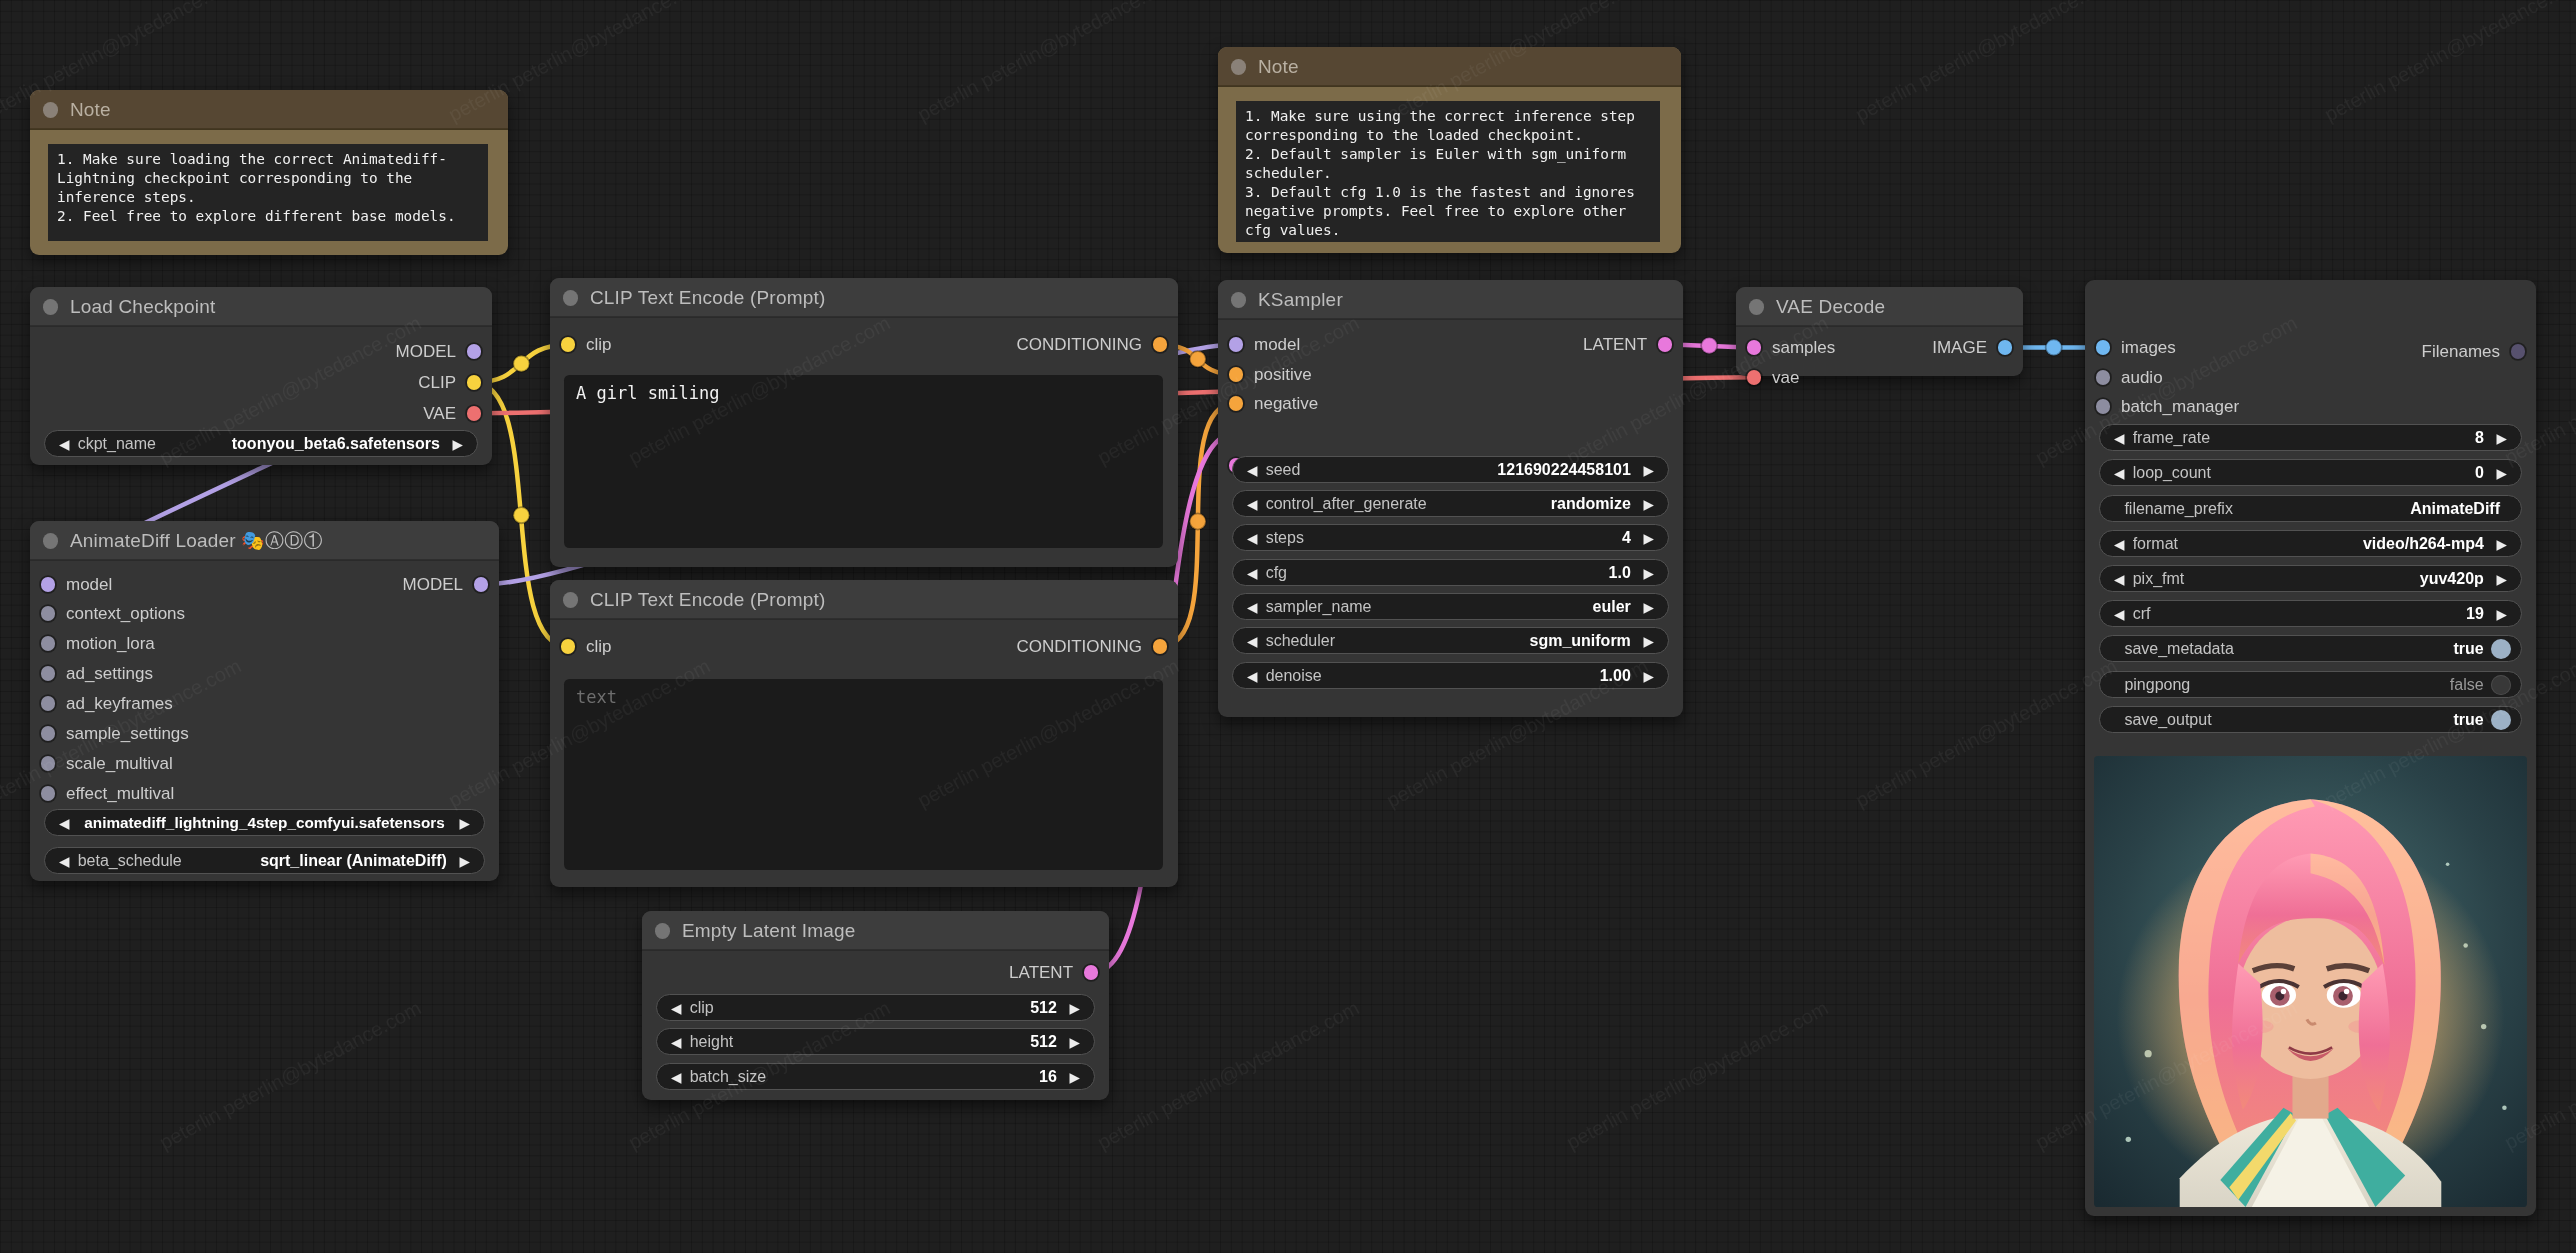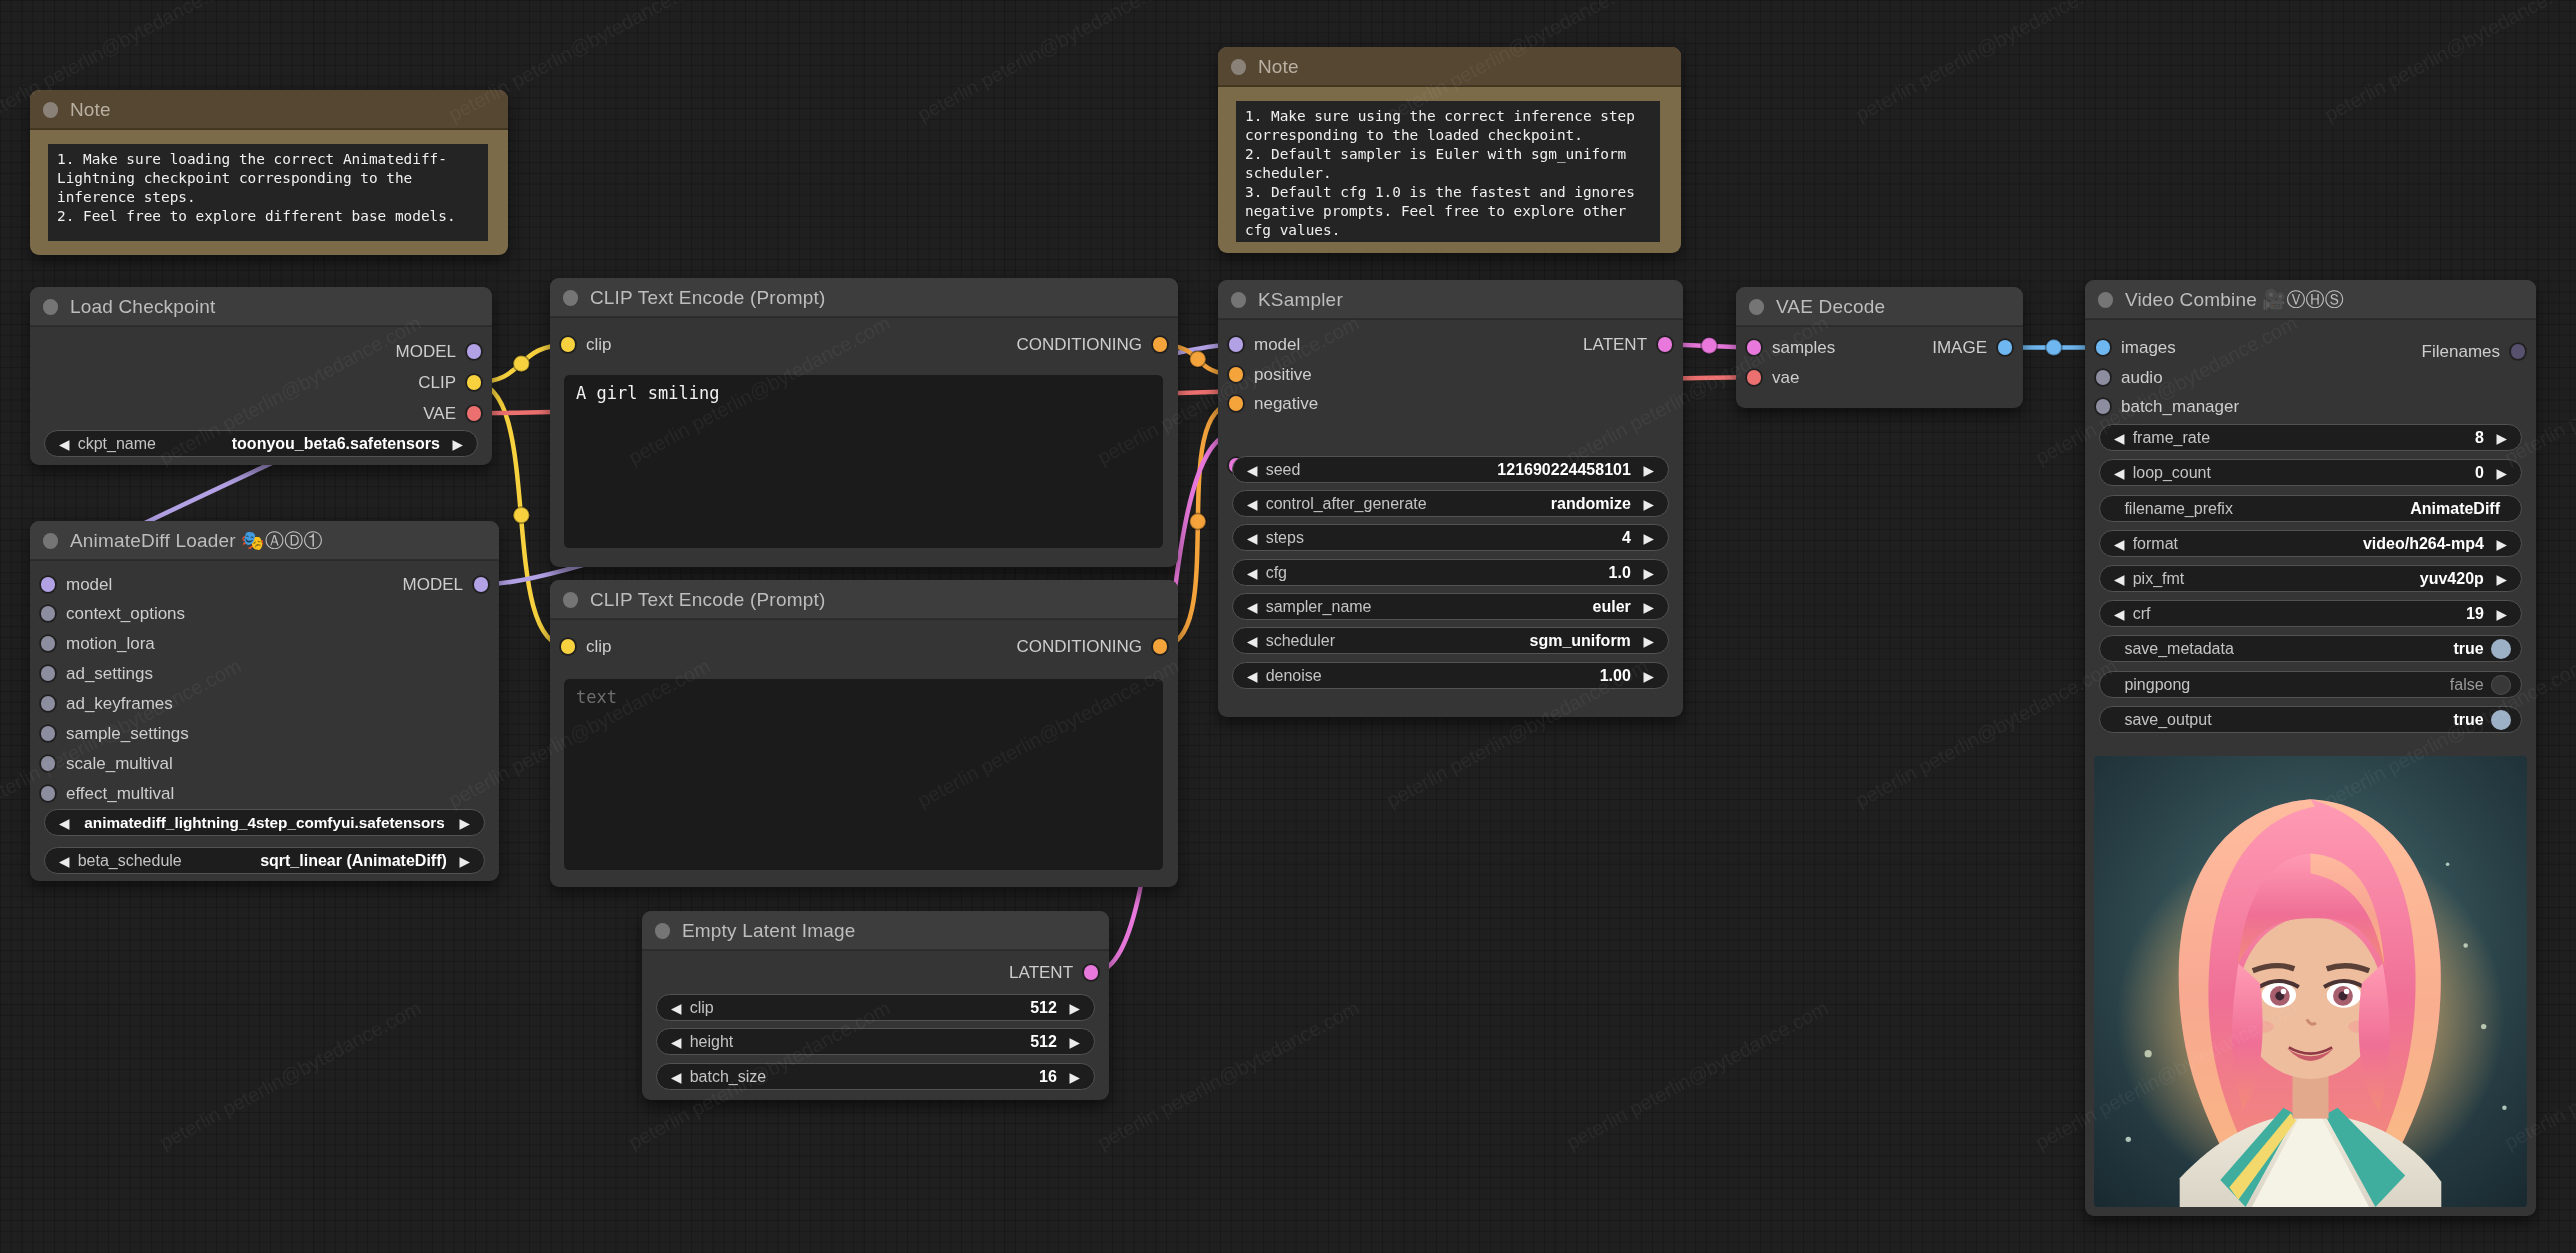--- a/index.html
+++ b/index.html
@@ -270,44 +270,40 @@
       <span class="warrow">▶</span>
     </div>
     <div class="widget" style="top:382px;">
       <span class="warrow">◀</span>
       <span class="wlabel">denoise</span>
       <span class="wvalue">1.00</span>
       <span class="warrow">▶</span>
     </div>
   </div>
 
-  <div class="node" style="left:1736px;top:287px;width:287px;height:121px;">
+  <div class="node" style="left:1736px;top:287px;width:287px;height:89px;">
     <div class="nhead">
       <span class="ndot"></span>
       <span class="ntitle">VAE Decode</span>
     </div>
     <div class="port in" style="top:48px;">
       <span class="pdot" style="background: rgb(232, 120, 220);"></span>
       <span>samples</span>
     </div>
     <div class="port in" style="top:78px;">
       <span class="pdot" style="background: rgb(237, 112, 112);"></span>
       <span>vae</span>
     </div>
     <div class="port out" style="top:48px;">
       <span class="pdot" style="background: rgb(111, 183, 240);"></span>
       <span>IMAGE</span>
     </div>
   </div>
 
   <div class="node" style="left:2085px;top:280px;width:451px;height:936px;">
-    <div class="nhead">
-      <span class="ndot"></span>
-      <span class="ntitle">Video Combine 🎥ⓋⒽⓈ</span>
-    </div>
     <div class="port in" style="top:55px;">
       <span class="pdot" style="background: rgb(111, 183, 240);"></span>
       <span>images</span>
     </div>
     <div class="port in" style="top:85px;">
       <span class="pdot" style="background: rgb(141, 141, 160);"></span>
       <span>audio</span>
     </div>
     <div class="port in" style="top:114px;">
       <span class="pdot" style="background: rgb(141, 141, 160);"></span>

